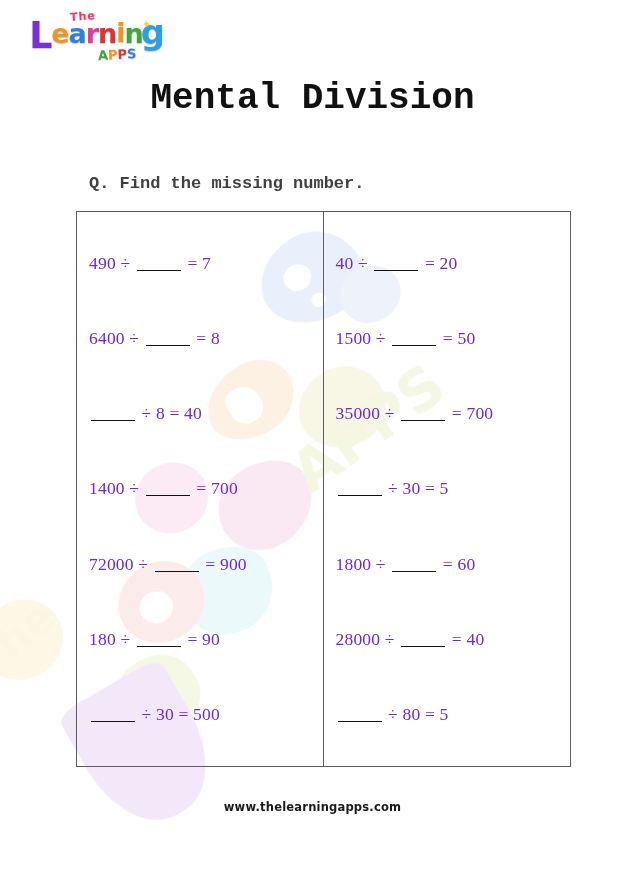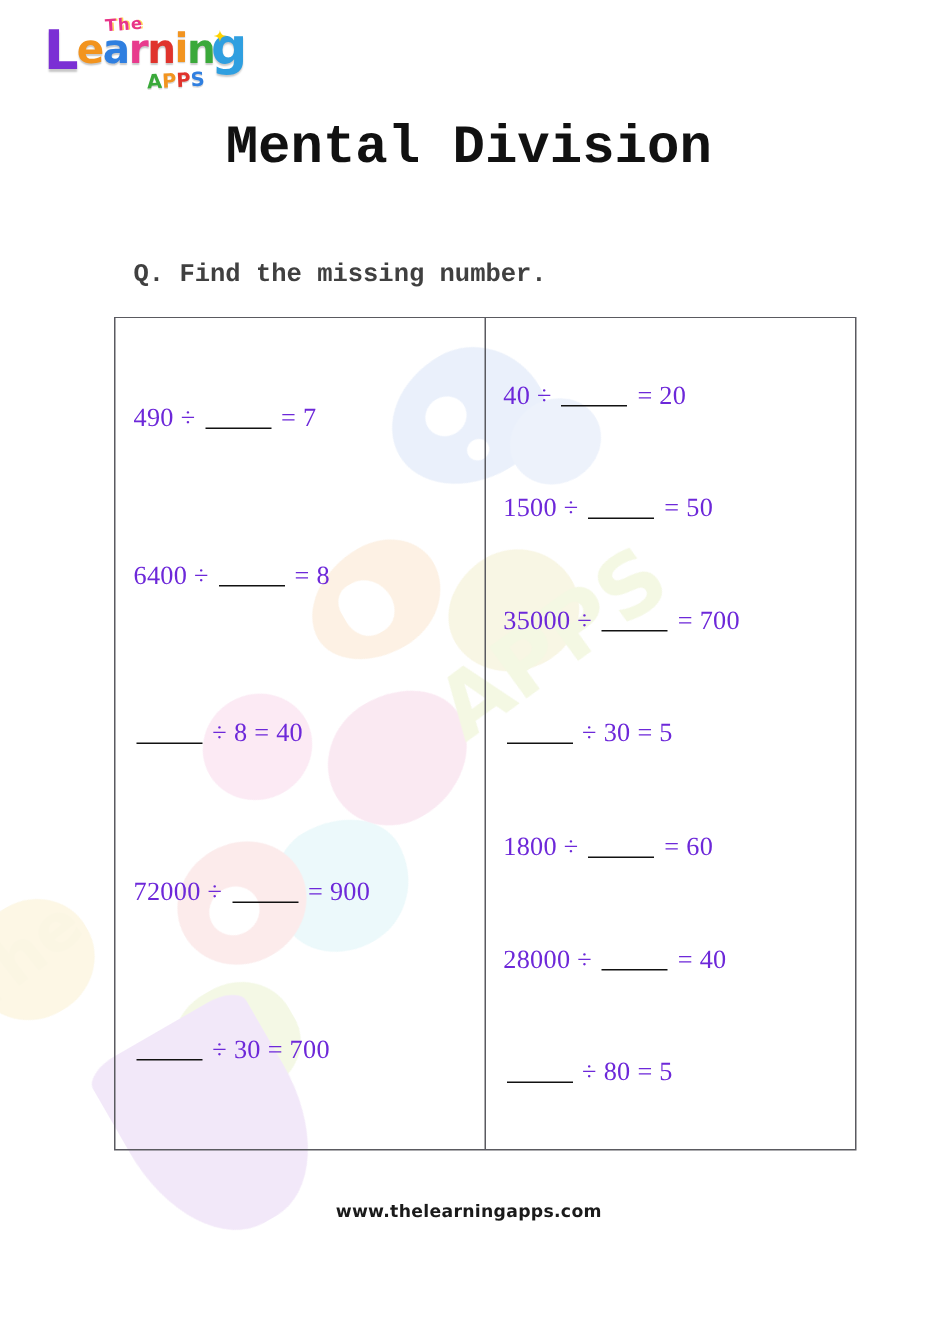--- a/index.html
+++ b/index.html
@@ -221,22 +221,24 @@
     <div class="wm-blob" style="left: -186px; top: 176px; width: 84px; height: 78px; background: rgb(246, 227, 168); border-radius: 52% 48% 50% 50%;"></div>
     <div class="wm-text" style="left: -196px; top: 188px; font-size: 44px; color: rgb(240, 223, 160); transform: rotate(-8deg);">The</div>
     <div class="wm-text" style="left: 176px; top: 176px; font-size: 58px; color: rgb(217, 230, 160); transform: rotate(-6deg);">APPS</div>
   </div>
 
 <div id="problem-table">
   <div class="col" id="col-left">
       <div class="problem"><span>490 ÷ </span><span class="blank"></span><span> = 7</span></div>
       <div class="problem"><span>6400 ÷ </span><span class="blank"></span><span> = 8</span></div>
       <div class="problem"><span></span><span class="blank"></span><span> ÷ 8 = 40</span></div>
+      <div class="problem"><span>1400 ÷ </span><span class="blank"></span><span> = 700</span></div>
       <div class="problem"><span>72000 ÷ </span><span class="blank"></span><span> = 900</span></div>
-      <div class="problem"><span></span><span class="blank"></span><span> ÷ 30 = 700</span></div>
+      <div class="problem"><span>180 ÷ </span><span class="blank"></span><span> = 90</span></div>
+      <div class="problem"><span></span><span class="blank"></span><span> ÷ 30 = 500</span></div>
     </div>
   <div class="col" id="col-right">
       <div class="problem"><span>40 ÷ </span><span class="blank"></span><span> = 20</span></div>
       <div class="problem"><span>1500 ÷ </span><span class="blank"></span><span> = 50</span></div>
       <div class="problem"><span>35000 ÷ </span><span class="blank"></span><span> = 700</span></div>
       <div class="problem"><span></span><span class="blank"></span><span> ÷ 30 = 5</span></div>
       <div class="problem"><span>1800 ÷ </span><span class="blank"></span><span> = 60</span></div>
       <div class="problem"><span>28000 ÷ </span><span class="blank"></span><span> = 40</span></div>
       <div class="problem"><span></span><span class="blank"></span><span> ÷ 80 = 5</span></div>
     </div>

